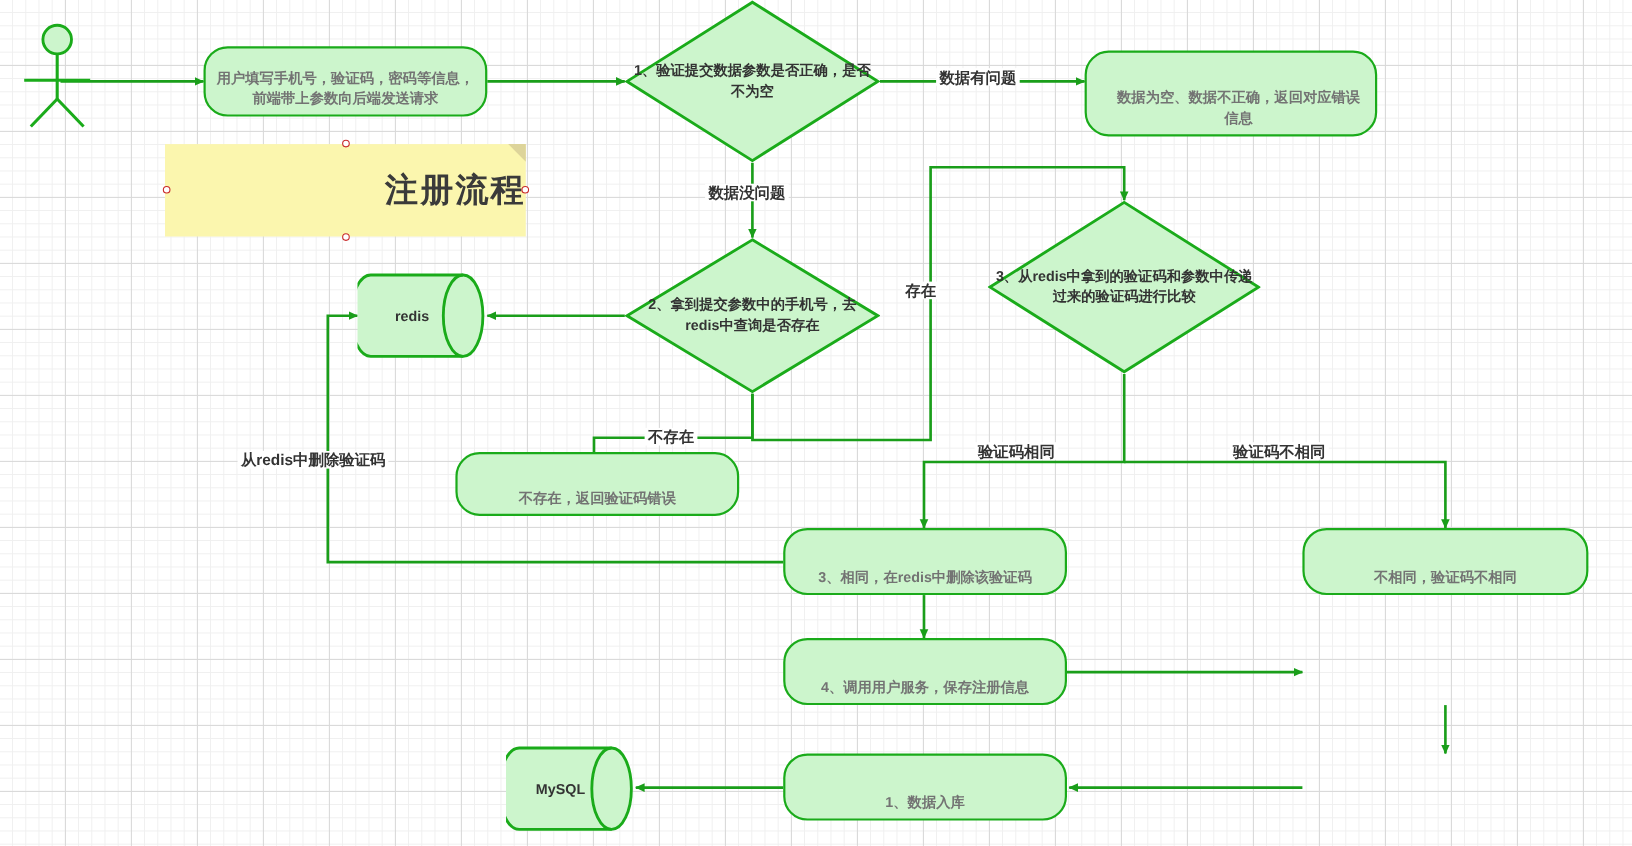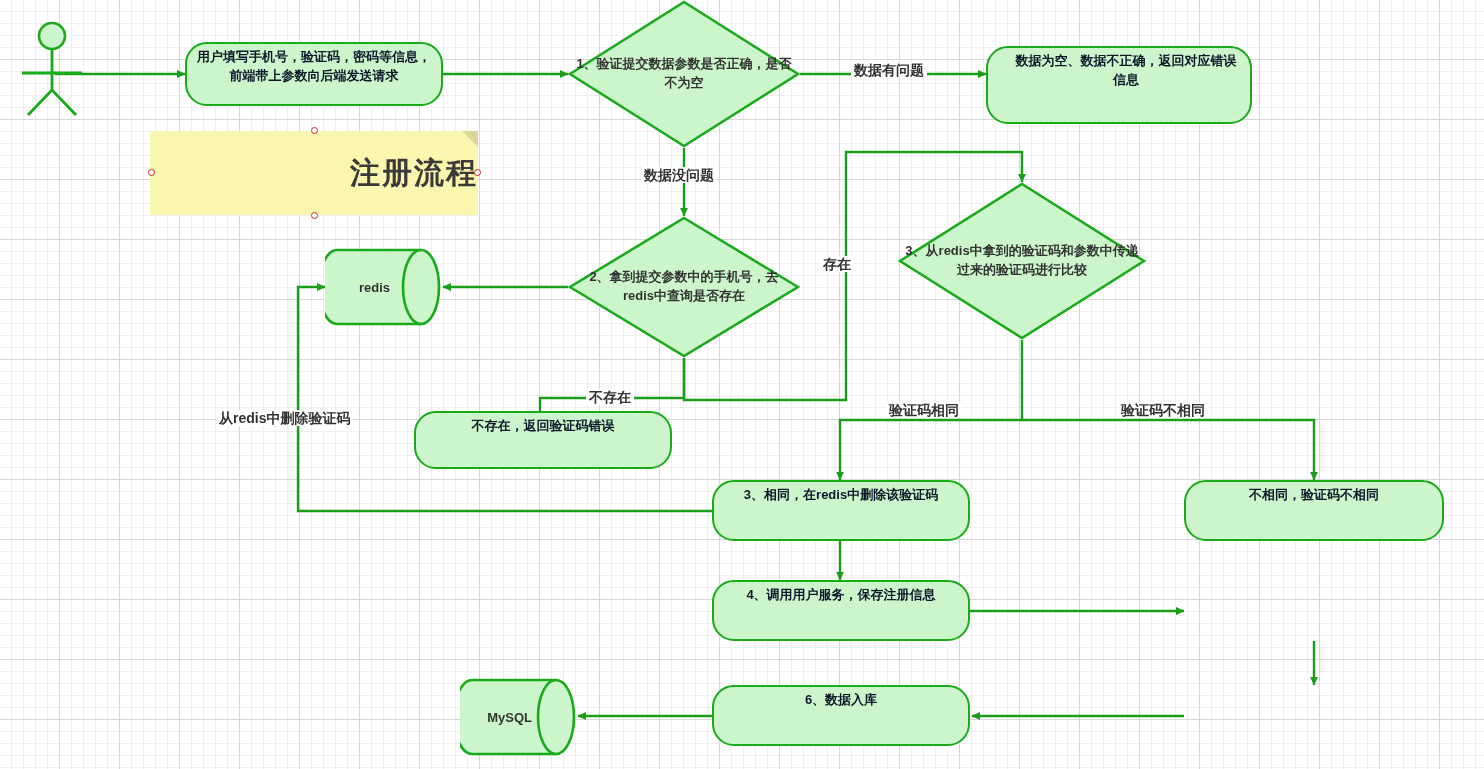--- a/index.html
+++ b/index.html
@@ -29,24 +29,24 @@
     position: absolute;
     left: 0; top: 0;
     width: 1484px;
     height: 769px;
     pointer-events: none;
   }
   .node {
     position: absolute;
     box-sizing: border-box;
     display: flex;
-    align-items: flex-start;
+    align-items: flex-end;
     justify-content: center;
     text-align: center;
-    color: #0f172a;
+    color: #737373;
     font-weight: bold;
   }
   .proc {
     background: #ccf5cc;
     border: 2px solid #1aab1a;
     border-radius: 22px;
     font-size: 13px;
     line-height: 1.45;
     padding: 4px 10px;
   }
@@ -209,21 +209,21 @@
     <span>不相同，验证码不相同</span>
   </div>
 
   <div class="node proc" style="left:712px; top:580px; width:258px; height:61px;">
     <span>4、调用用户服务，保存注册信息</span>
   </div>
 
 
 
   <div class="node proc" style="left:712px; top:685px; width:258px; height:61px;">
-    <span>6、数据入库</span>
+    <span>1、数据入库</span>
   </div>
 
   <div class="diamond-wrap" style="left:568px; top:0px; width:232px; height:148px;">
     <svg width="232" height="148" viewBox="0 0 232 148">
       <polygon points="116,2 230,74 116,146 2,74" fill="#ccf5cc" stroke="#1aab1a" stroke-width="2.6"></polygon>
     </svg>
     <div class="diamond-label">1、验证提交数据参数是否正确，是否不为空</div>
   </div>
 
   <div class="diamond-wrap" style="left:568px; top:216px; width:232px; height:142px;">

